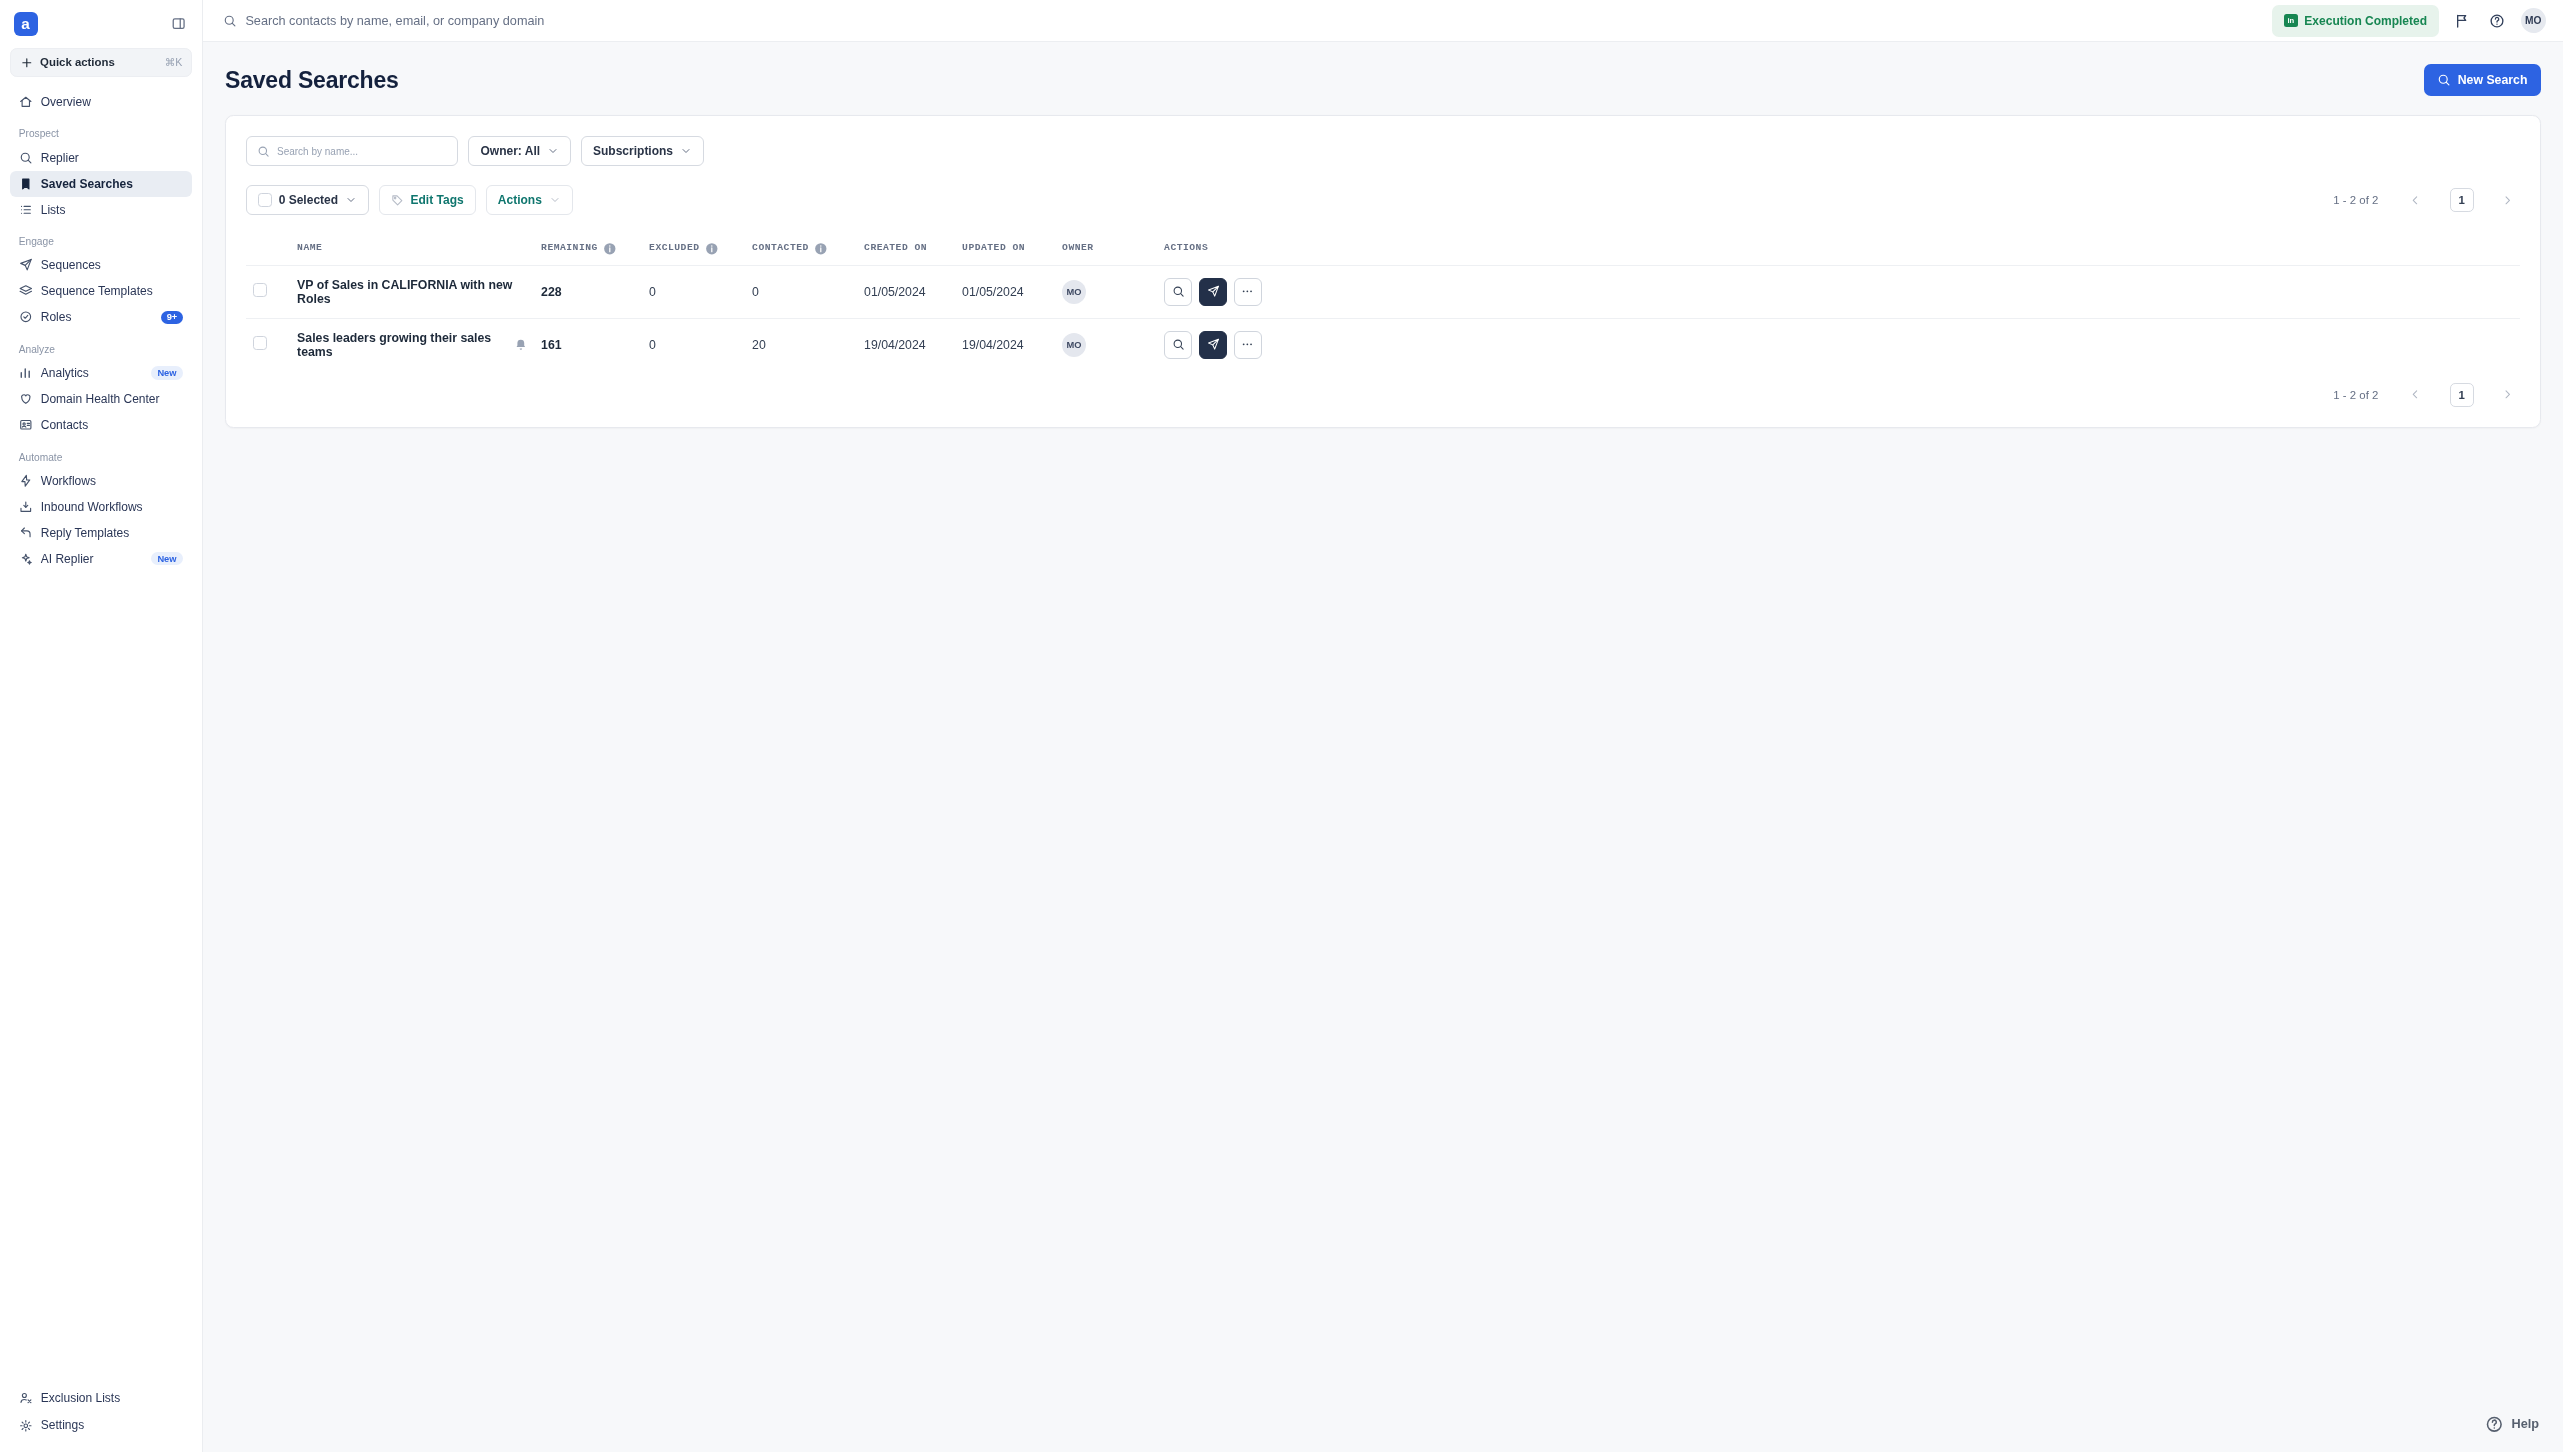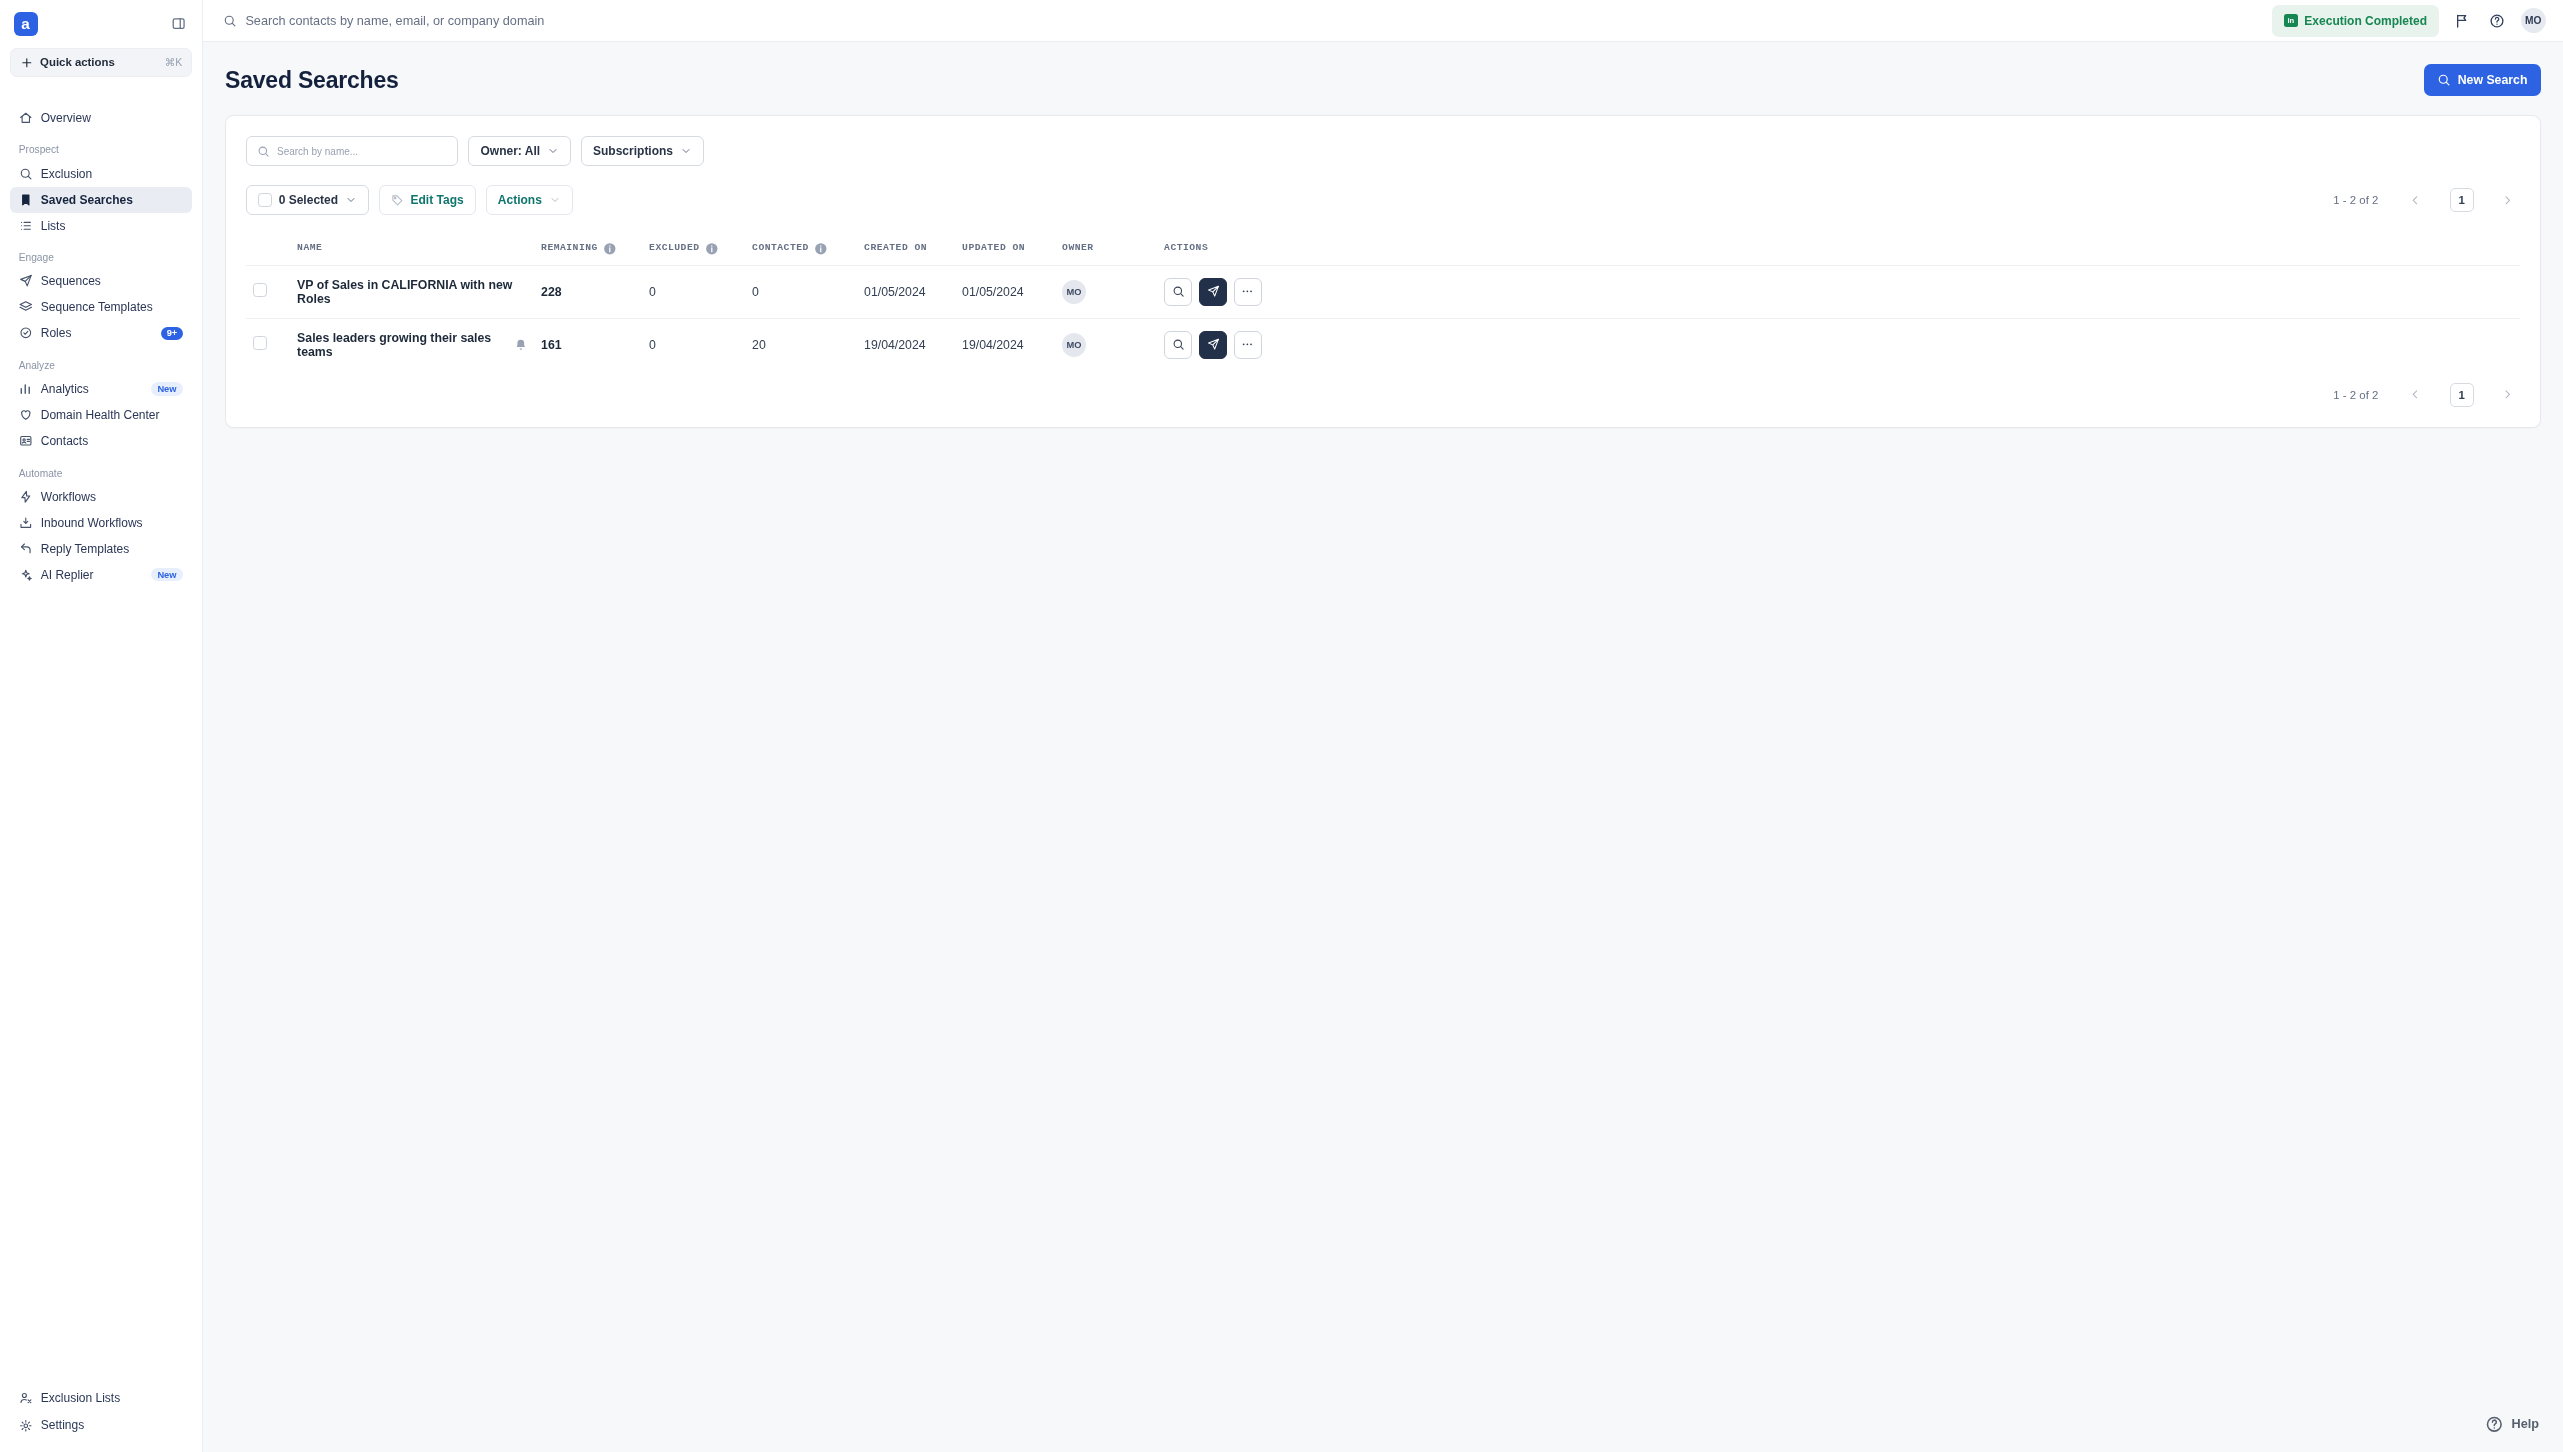--- a/index.html
+++ b/index.html
@@ -28,21 +28,21 @@
   }
   .collapse-btn { border:none; background:none; color:#667085; cursor:pointer; display:flex; padding:1.7px; }
   .collapse-btn svg { width:15.3px; height:15.3px; }
   .quick-actions {
     display:flex; align-items:center; gap:6.8px; width:100%;
     background:#f2f4f7; border:0.8px solid #eceef2; border-radius:6.8px;
     height:29px; padding:0 8.5px; cursor:pointer;
     font-family:inherit; font-size:11.4px; font-weight:600; color:#1f2937;
   }
   .quick-actions .shortcut { margin-left:auto; color:#98a2b3; font-weight:500; font-size:10.6px; }
-  .nav { display:flex; flex-direction:column; margin-top:28px; flex:1 1 auto; overflow:hidden; }
+  .nav { display:flex; flex-direction:column; margin-top:12px; flex:1 1 auto; overflow:hidden; }
   .nav-item {
     display:flex; align-items:center; gap:8.5px; height:26px; padding:0 8.5px;
     border-radius:6px; cursor:pointer; color:#2a3656; font-size:12px; font-weight:500;
   }
   .nav-item svg { color:#46536b; }
   .nav-item.active { background:#e9edf3; font-weight:700; color:#16243d; }
   .nav-item.active svg { color:#16243d; }
   .section-title { font-size:10.2px; color:#8a94a6; padding:13.6px 8.5px 5.1px; font-weight:500; }
   .badge-count {
     margin-left:auto; background:#2d63e2; color:#fff; font-size:9.3px; font-weight:700;
@@ -192,21 +192,21 @@
           </svg>
         <span>Overview</span>
       </div>
 
       <div class="section-title">Prospect</div>
       <div class="nav-item">
         <svg class="ic" viewBox="0 0 24 24">
             <circle cx="11" cy="11" r="7"></circle>
             <path d="M16.5 16.5L21 21"></path>
           </svg>
-        <span>Exclusion</span>
+        <span>Replier</span>
       </div>
       <div class="nav-item active">
         <svg class="ic" viewBox="0 0 24 24" style="fill:currentColor">
             <path d="M6.5 3.5h11V21L12 16.5 6.5 21z"></path>
           </svg>
         <span>Saved Searches</span>
       </div>
       <div class="nav-item">
         <svg class="ic" viewBox="0 0 24 24">
             <path d="M9 6h11M9 12h11M9 18h11"></path>

